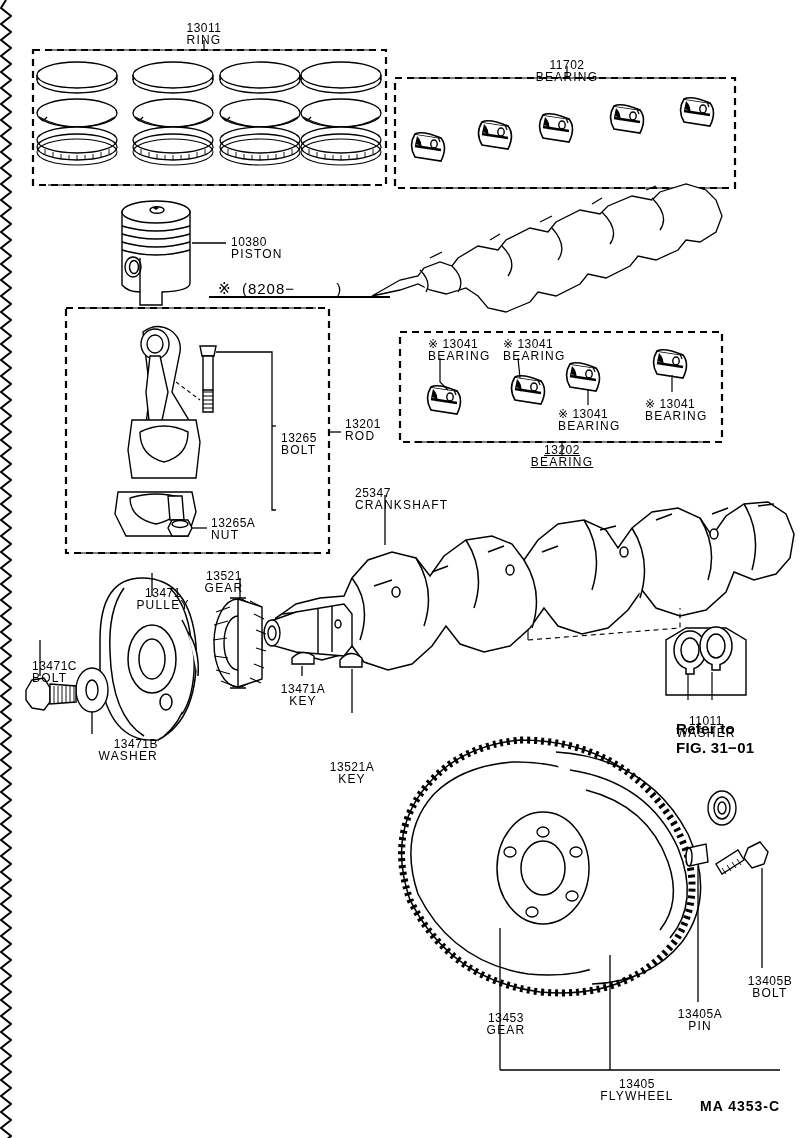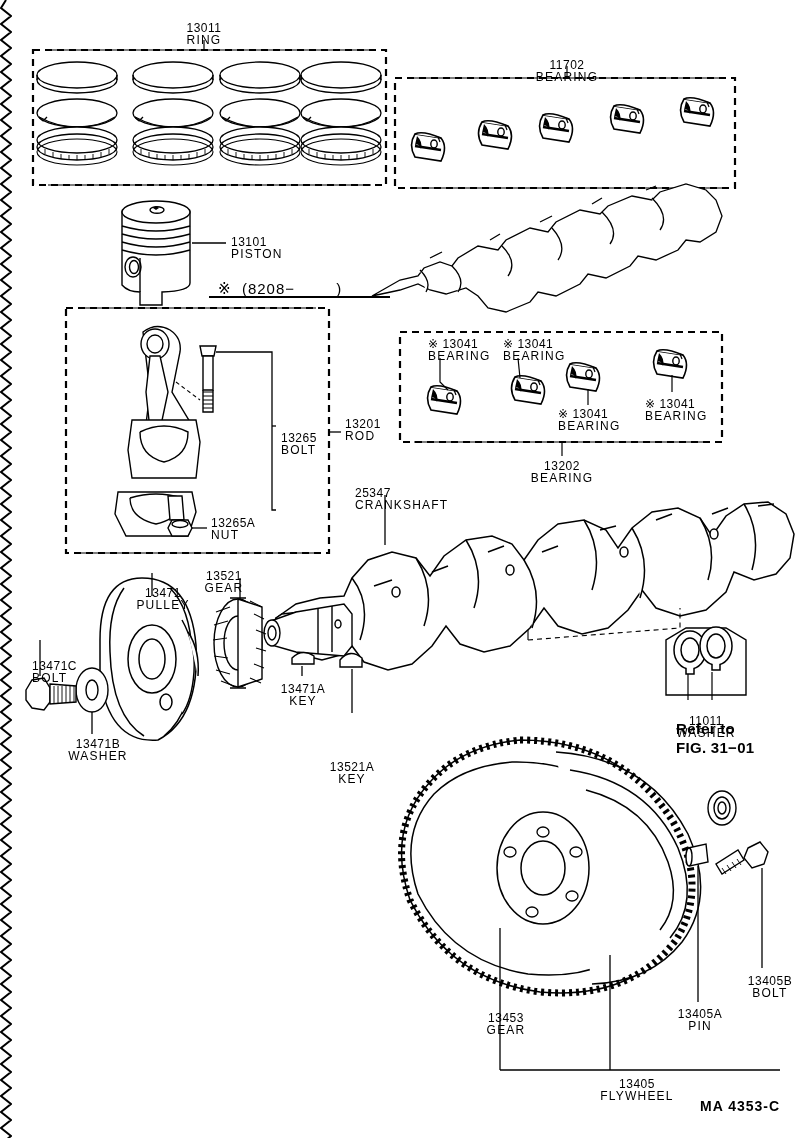--- a/index.html
+++ b/index.html
@@ -314,34 +314,34 @@
     <path d="M 762 868 L 762 968" stroke="#000" stroke-width="1.3" fill="none"></path>
   </svg>
 
   <svg style="position:absolute;left:0;top:0;width:12px;height:1138px;" viewBox="0 0 12 1138" xmlns="http://www.w3.org/2000/svg">
     <path id="sawpath" fill="none" stroke="#000" stroke-width="2" d="M 6 0 L 1 8 L 11 16 L 1 24 L 11 32 L 1 40 L 11 48 L 1 56 L 11 64 L 1 72 L 11 80 L 1 88 L 11 96 L 1 104 L 11 112 L 1 120 L 11 128 L 1 136 L 11 144 L 1 152 L 11 160 L 1 168 L 11 176 L 1 184 L 11 192 L 1 200 L 11 208 L 1 216 L 11 224 L 1 232 L 11 240 L 1 248 L 11 256 L 1 264 L 11 272 L 1 280 L 11 288 L 1 296 L 11 304 L 1 312 L 11 320 L 1 328 L 11 336 L 1 344 L 11 352 L 1 360 L 11 368 L 1 376 L 11 384 L 1 392 L 11 400 L 1 408 L 11 416 L 1 424 L 11 432 L 1 440 L 11 448 L 1 456 L 11 464 L 1 472 L 11 480 L 1 488 L 11 496 L 1 504 L 11 512 L 1 520 L 11 528 L 1 536 L 11 544 L 1 552 L 11 560 L 1 568 L 11 576 L 1 584 L 11 592 L 1 600 L 11 608 L 1 616 L 11 624 L 1 632 L 11 640 L 1 648 L 11 656 L 1 664 L 11 672 L 1 680 L 11 688 L 1 696 L 11 704 L 1 712 L 11 720 L 1 728 L 11 736 L 1 744 L 11 752 L 1 760 L 11 768 L 1 776 L 11 784 L 1 792 L 11 800 L 1 808 L 11 816 L 1 824 L 11 832 L 1 840 L 11 848 L 1 856 L 11 864 L 1 872 L 11 880 L 1 888 L 11 896 L 1 904 L 11 912 L 1 920 L 11 928 L 1 936 L 11 944 L 1 952 L 11 960 L 1 968 L 11 976 L 1 984 L 11 992 L 1 1000 L 11 1008 L 1 1016 L 11 1024 L 1 1032 L 11 1040 L 1 1048 L 11 1056 L 1 1064 L 11 1072 L 1 1080 L 11 1088 L 1 1096 L 11 1104 L 1 1112 L 11 1120 L 1 1128 L 11 1136 L 1 1144"></path>
   </svg>
 
   <div id="labels">
       <div class="lbl" style="left: 144px; top: 22px; width: 120px;"><div class="num">13011</div><div class="nam">RING</div></div>
       <div class="lbl" style="left: 507px; top: 22px; width: 120px; margin-top: 37px;"><div class="num">11702</div><div class="nam">BEARING</div></div>
-      <div class="lbl left" style="left: 231px; top: 236px;"><div class="num">13101</div><div class="nam">PISTON</div></div>
+      <div class="lbl left" style="left: 231px; top: 236px;"><div class="num">10380</div><div class="nam">PISTON</div></div>
       <div class="lbl left" style="left: 281px; top: 432px;"><div class="num">13265</div><div class="nam">BOLT</div></div>
       <div class="lbl left" style="left: 211px; top: 517px;"><div class="num">13265A</div><div class="nam">NUT</div></div>
       <div class="lbl left" style="left: 345px; top: 418px;"><div class="num">13201</div><div class="nam">ROD</div></div>
       <div class="lbl left" style="left: 428px; top: 338px;"><div class="num">※ 13041</div><div class="nam">BEARING</div></div>
       <div class="lbl left" style="left: 503px; top: 338px;"><div class="num">※ 13041</div><div class="nam">BEARING</div></div>
       <div class="lbl left" style="left: 558px; top: 408px;"><div class="num">※ 13041</div><div class="nam">BEARING</div></div>
       <div class="lbl left" style="left: 645px; top: 398px;"><div class="num">※ 13041</div><div class="nam">BEARING</div></div>
-      <div class="lbl" style="left: 502px; top: 460px; width: 120px;"><div class="num">13202</div><div class="nam">BEARING</div></div>
+      <div class="lbl" style="left: 502px; top: 444px; width: 120px; text-decoration: underline;"><div class="num">13202</div><div class="nam">BEARING</div></div>
       <div class="lbl left" style="left: 355px; top: 487px;"><div class="num">25347</div><div class="nam">CRANKSHAFT</div></div>
       <div class="lbl" style="left: 103px; top: 563px; width: 120px; margin-top: 24px;"><div class="num">13471</div><div class="nam">PULLEY</div></div>
       <div class="lbl" style="left: 164px; top: 570px; width: 120px;"><div class="num">13521</div><div class="nam">GEAR</div></div>
       <div class="lbl left" style="left: 32px; top: 620px; margin-top: 40px;"><div class="num">13471C</div><div class="nam">BOLT</div></div>
-      <div class="lbl" style="left: 38px; top: 738px; width: 120px;"><div class="num">13471B</div><div class="nam">WASHER</div></div>
+      <div class="lbl" style="left: 38px; top: 738px; width: 120px; text-align: right;"><div class="num">13471B</div><div class="nam">WASHER</div></div>
       <div class="lbl" style="left: 243px; top: 683px; width: 120px;"><div class="num">13471A</div><div class="nam">KEY</div></div>
       <div class="lbl" style="left: 292px; top: 720px; width: 120px; margin-top: 41px;"><div class="num">13521A</div><div class="nam">KEY</div></div>
       <div class="lbl" style="left: 646px; top: 715px; width: 120px; text-align: center;"><div class="num">11011</div><div class="nam">WASHER</div></div>
       <div class="lbl" style="left: 446px; top: 1012px; width: 120px;"><div class="num">13453</div><div class="nam">GEAR</div></div>
       <div class="lbl" style="left: 577px; top: 1078px; width: 120px;"><div class="num">13405</div><div class="nam">FLYWHEEL</div></div>
       <div class="lbl" style="left: 640px; top: 1008px; width: 120px;"><div class="num">13405A</div><div class="nam">PIN</div></div>
       <div class="lbl" style="left: 710px; top: 975px; width: 120px;"><div class="num">13405B</div><div class="nam">BOLT</div></div>
     </div>
 
   <div class="note" style="left:218px; top:280px;">※  (8208−        )</div>

